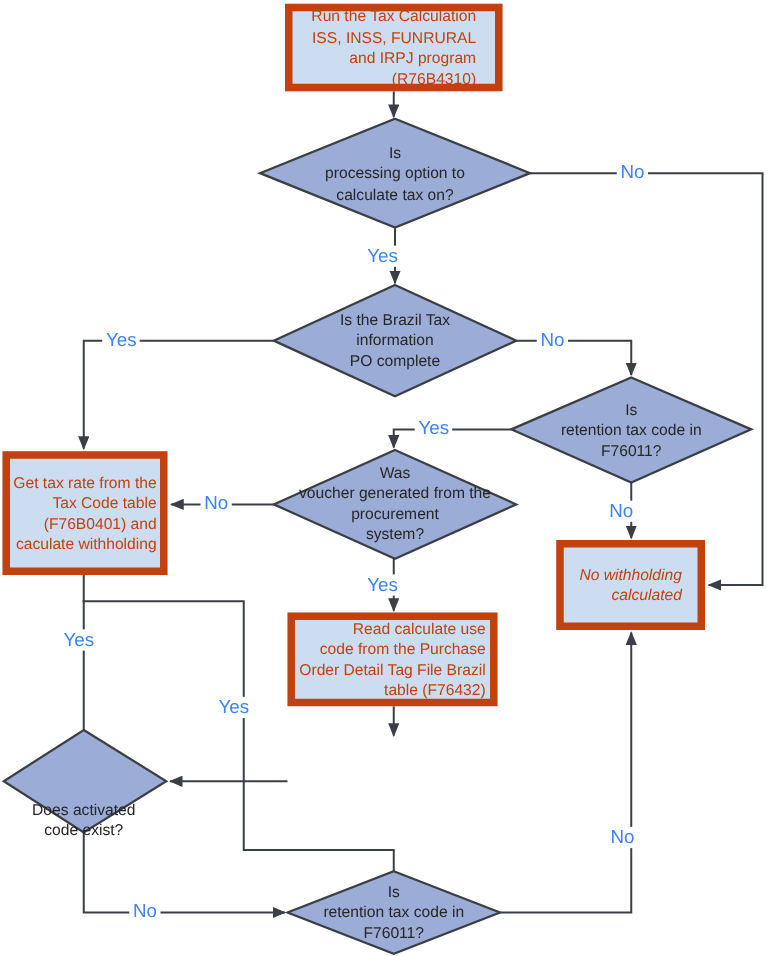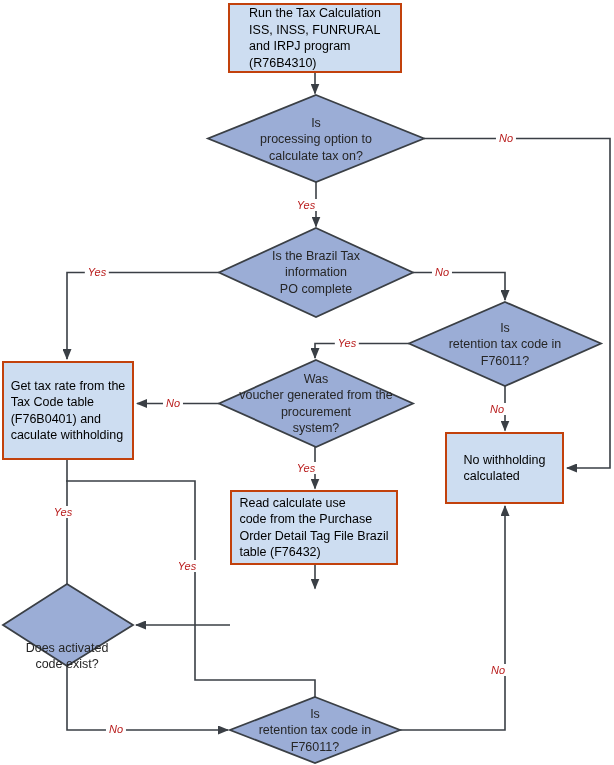--- a/index.html
+++ b/index.html
@@ -23,29 +23,29 @@
   }
   .conn {
     fill: none;
     stroke: #3a3f45;
     stroke-width: 1.6;
   }
   .shape-rect {
     position: absolute;
     box-sizing: border-box;
     background: #cdddf1;
-    border: 2px solid #c2410c;
+    border: 6px solid #c2410c;
     display: flex;
     align-items: center;
     justify-content: center;
-    text-align: left;
+    text-align: right;
     white-space: pre-line;
     font-size: 12.5px;
     line-height: 1.32;
-    color: #000000;
+    color: #c2410c;
     z-index: 2;
   }
   .diamond-shape {
     fill: #9badd6;
     stroke: #3a3f45;
     stroke-width: 1.8;
     stroke-linejoin: miter;
   }
   .diamond-label {
     position: absolute;
@@ -56,24 +56,23 @@
     line-height: 1.3;
     color: #262626;
     z-index: 3;
     pointer-events: none;
   }
   .edge-label {
     position: absolute;
     transform: translate(-50%, -50%);
     background: #ffffff;
     padding: 0 3px;
-    font-size: 11px;
-    color: #b91c1c;
+    font-size: 15px;
+    color: #3b82f6;
     z-index: 4;
-    font-style: italic;
   }
 </style>
 </head>
 <body>
 
 <div class="canvas">
 
   <svg viewBox="0 0 614 765">
     <defs>
       <marker id="arrow" viewBox="0 0 11 9" refX="10" refY="4.5" markerWidth="11" markerHeight="9" markerUnits="userSpaceOnUse" orient="auto">
@@ -108,21 +107,21 @@
   <div class="shape-rect" style="left:228px; top:3px; width:174px; height:70px;">Run the Tax Calculation
 ISS, INSS, FUNRURAL
 and IRPJ program
 (R76B4310)</div>
 
   <div class="shape-rect" style="left:2px; top:361px; width:132px; height:99px;">Get tax rate from the
 Tax Code table
 (F76B0401) and
 caculate withholding</div>
 
-  <div class="shape-rect" style="left:445px; top:432px; width:119px; height:72px;">No withholding
+  <div class="shape-rect" style="left:445px; top:432px; width:119px; height:72px;font-style:italic;">No withholding
 calculated</div>
 
   <div class="shape-rect" style="left:230px; top:490px; width:168px; height:75px;">Read calculate use
 code from the Purchase
 Order Detail Tag File Brazil
 table (F76432)</div>
 
 
   <div class="diamond-label" style="left:316px; top:139px; width:170px;">Is
 processing option to

